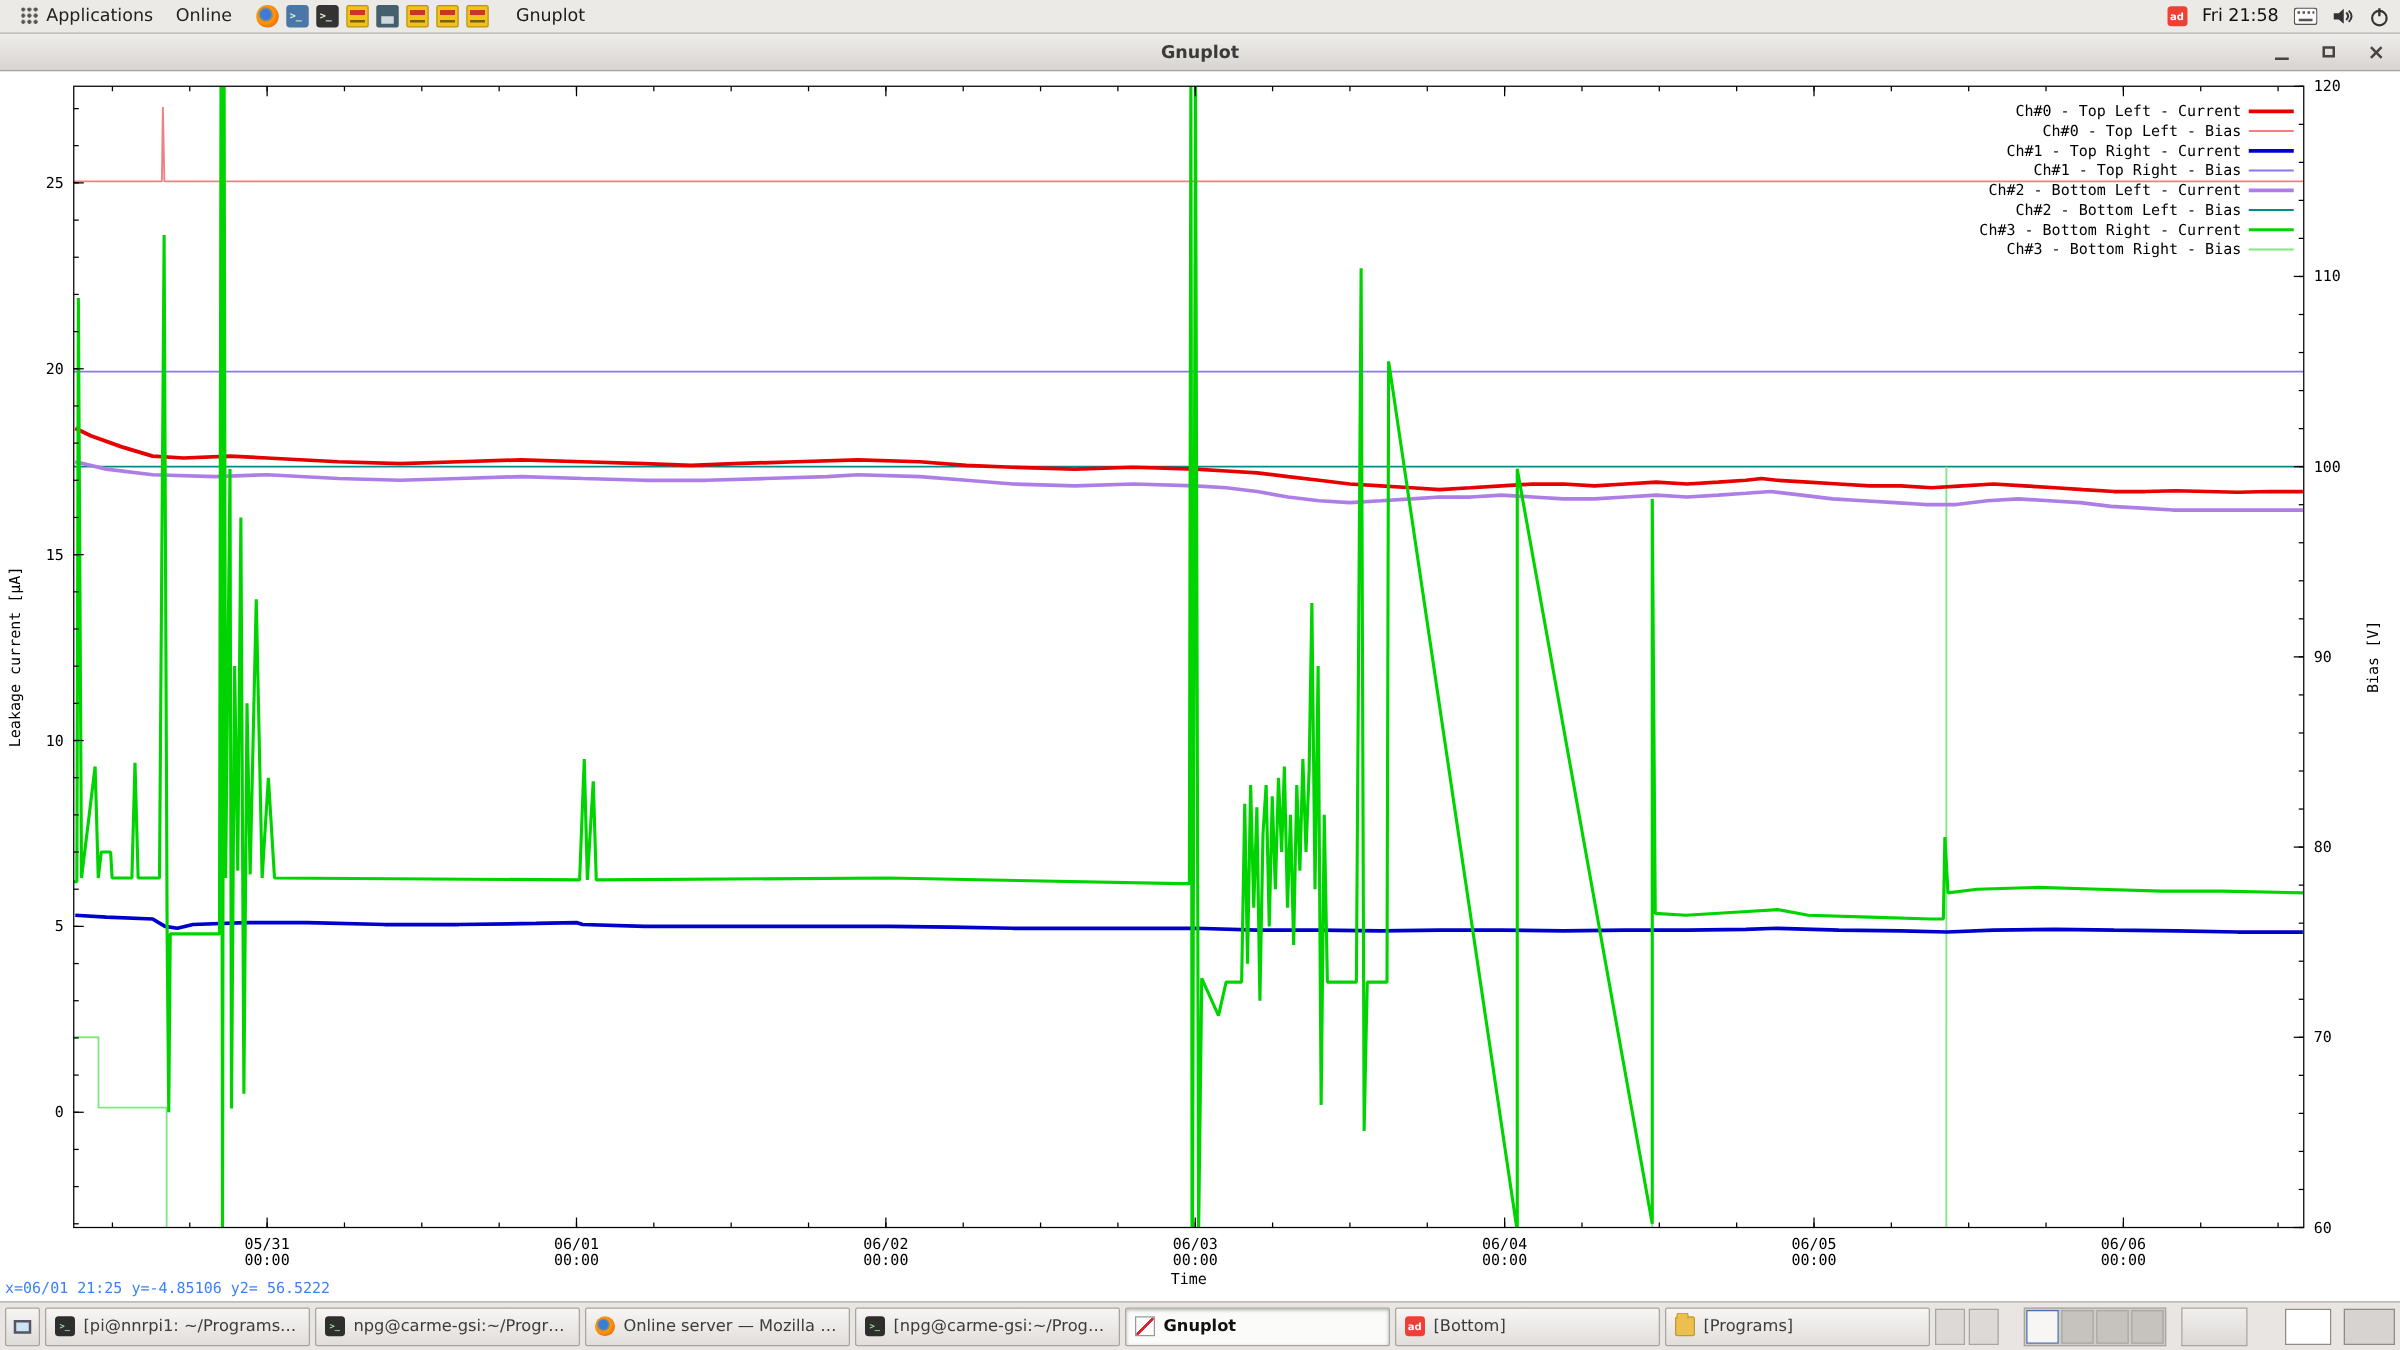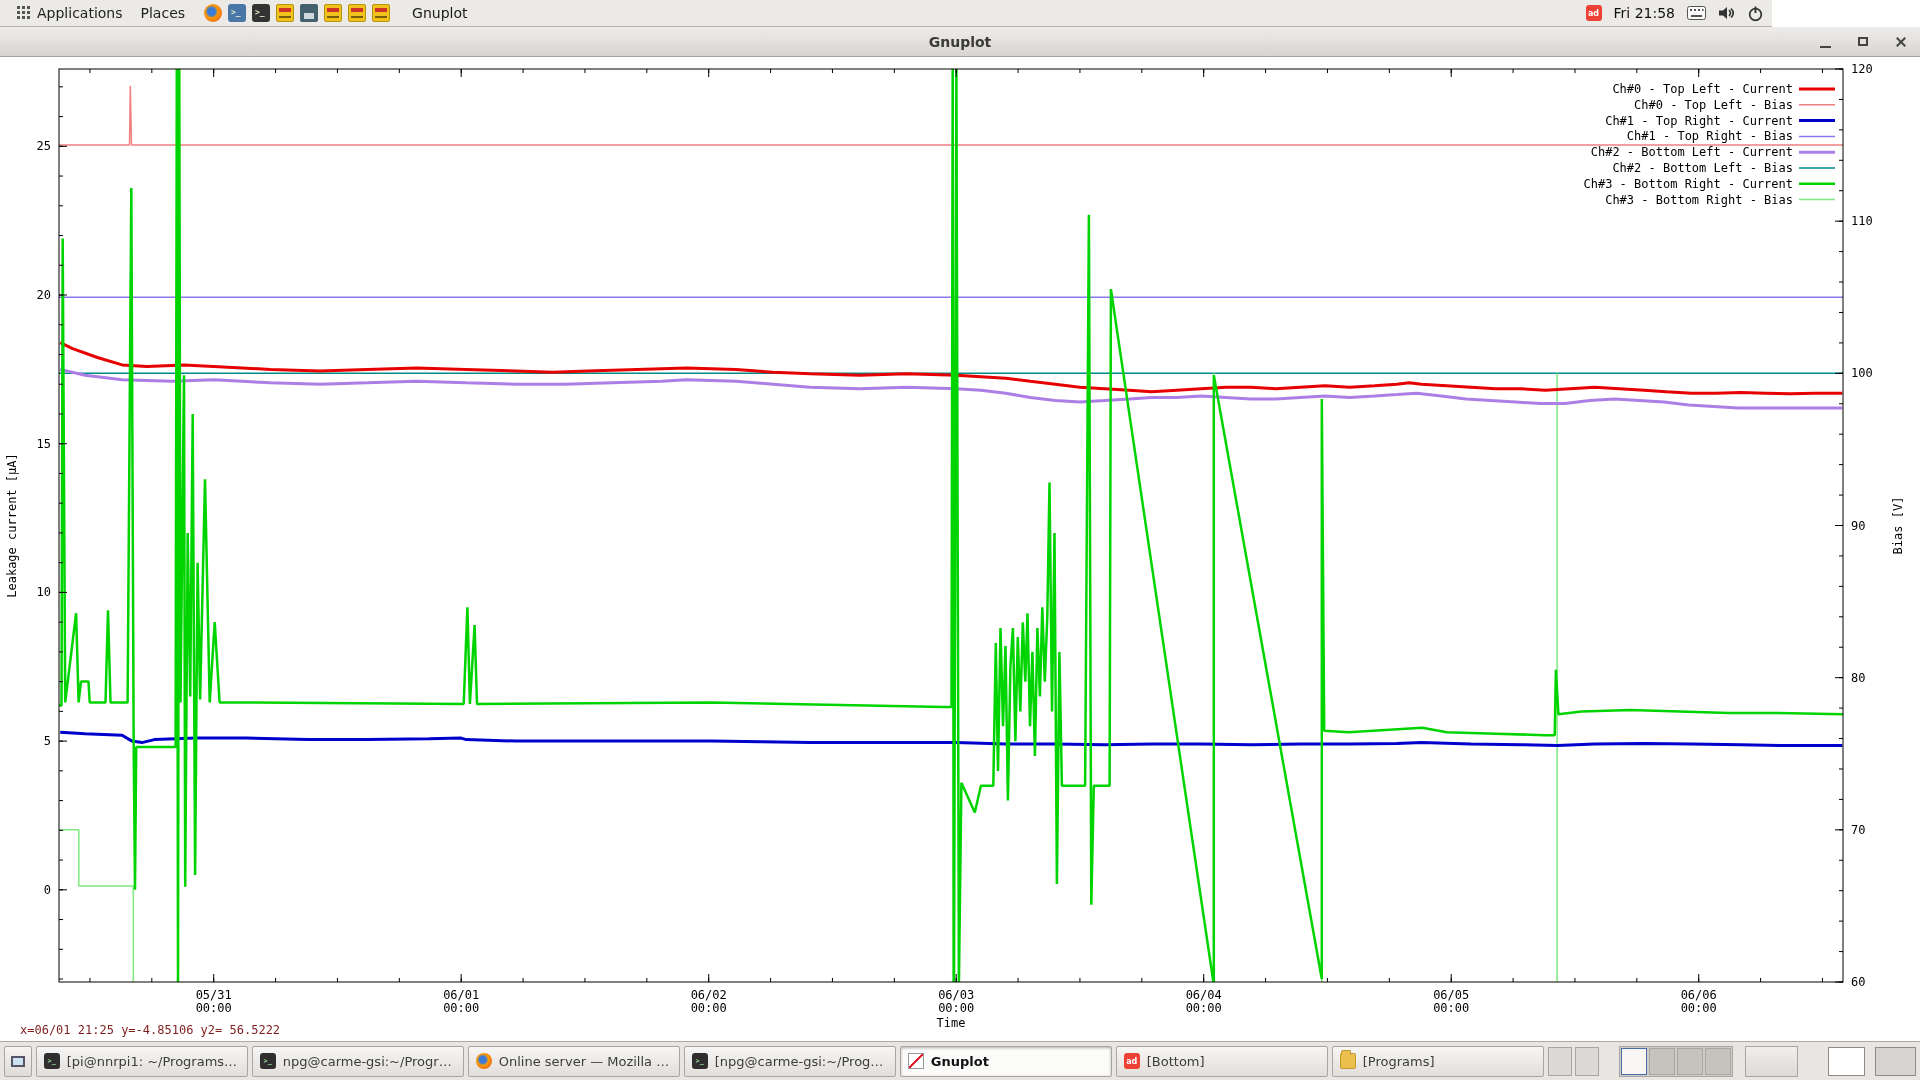--- a/index.html
+++ b/index.html
@@ -1,20 +1,20 @@
 <!DOCTYPE html>
 <html><head>
 <meta charset="utf-8">
 <style>
   *{margin:0;padding:0;box-sizing:border-box;}
   html,body{width:1920px;height:1080px;overflow:hidden;background:#777;font-family:"DejaVu Sans",sans-serif;}
   #desktop{position:relative;width:1920px;height:1080px;background:#fff;}
 
   
-  #top-panel{position:absolute;top:0;left:0;width:1772px;height:27px;background:#eceae7;border-bottom:1px solid #b6b2ae;display:flex;align-items:center;padding:0 8px;font-size:14px;color:#222;z-index:30;}
+  #top-panel{position:absolute;top:0;left:0;width:1920px;height:27px;background:#eceae7;border-bottom:1px solid #b6b2ae;display:flex;align-items:center;padding:0 8px;font-size:14px;color:#222;z-index:30;}
   .menu-item{display:flex;align-items:center;gap:6px;padding:2px 9px;cursor:default;}
   .apps-grid-icon{width:14px;height:14px;background-image:radial-gradient(circle,#555 1.5px,transparent 1.7px);background-size:5px 5px;background-position:-1px -1px;}
   #panel-launchers{display:flex;align-items:center;gap:6px;margin-left:10px;}
   .launcher{width:18px;height:18px;flex:none;position:relative;}
   .l-firefox{border-radius:50%;background:radial-gradient(circle at 42% 42%,#3b7cd9 0 26%,#ff9a00 44%,#e5541c 92%);}
   .l-terminal-blue{background:#4a76a8;border-radius:3px;}
   .l-terminal-blue::after,.l-terminal-dark::after{content:">_";color:#dff0d0;font:bold 8px "DejaVu Sans Mono",monospace;position:absolute;left:3px;top:4px;}
   .l-terminal-dark{background:#333;border-radius:3px;}
   .l-app-yellow{background:#f2c21c;border:1px solid #b8930e;border-radius:2px;}
   .l-app-yellow::after{content:"";position:absolute;left:2px;right:2px;top:3px;height:4px;background:#cf3327;}
@@ -35,21 +35,21 @@
   .tb-btn{width:38px;height:30px;display:flex;align-items:center;justify-content:center;cursor:default;}
   .glyph-min{width:11px;height:2px;background:#444;margin-top:11px;}
   .glyph-max{width:10px;height:9px;border:2px solid #444;}
   .glyph-close{position:relative;width:12px;height:12px;}
   .glyph-close::before,.glyph-close::after{content:"";position:absolute;left:5px;top:0;width:2px;height:12px;background:#444;}
   .glyph-close::before{transform:rotate(45deg);}
   .glyph-close::after{transform:rotate(-45deg);}
 
   #canvas{position:absolute;top:57px;left:0;width:1920px;height:984px;background:#ffffff;z-index:10;}
   #chart{position:absolute;left:0;top:0;}
-  #status-line{position:absolute;left:20px;top:966px;font:12px "DejaVu Sans Mono",monospace;color:#7f1d1d;white-space:pre;}
+  #status-line{position:absolute;left:4px;top:966px;font:12px "DejaVu Sans Mono",monospace;color:#3b82f6;white-space:pre;}
 
   
   #taskbar{position:absolute;left:0;bottom:0;width:1920px;height:39px;background:#e8e5e2;border-top:1px solid #aeaaa6;display:flex;align-items:center;padding:0 4px;gap:4px;z-index:30;}
   #show-desktop{width:30px;height:31px;border:1px solid #a9a5a1;background:linear-gradient(#f6f5f4,#dedbd8);display:flex;align-items:center;justify-content:center;border-radius:2px;}
   .monitor-icon{width:14px;height:11px;border:2px solid #556;background:#cde3f2;}
   #task-buttons{display:flex;align-items:center;gap:4px;}
   .task-btn{width:212px;height:31px;border:1px solid #a9a5a1;border-radius:2px;background:linear-gradient(#f7f6f5,#e1deda);display:flex;align-items:center;gap:7px;padding:0 7px;font-size:13px;color:#3c3c3c;overflow:hidden;}
   .task-btn.active{background:#fbfbfa;box-shadow:inset 0 1px 3px rgba(0,0,0,.3);font-weight:bold;color:#111;}
   .task-label{white-space:nowrap;overflow:hidden;text-overflow:ellipsis;}
   .ticon.terminal{background:#2e2e2e;border-radius:3px;}
@@ -71,21 +71,21 @@
 <body>
 
 <div id="desktop">
 
   <div id="top-panel">
     <div class="menu-item">
       <span class="apps-grid-icon"></span>
       <span>Applications</span>
     </div>
     <div class="menu-item">
-      <span>Places</span>
+      <span>Online</span>
     </div>
     <div id="panel-launchers">
         <span class="launcher l-firefox"></span>
         <span class="launcher l-terminal-blue"></span>
         <span class="launcher l-terminal-dark"></span>
         <span class="launcher l-app-yellow"></span>
         <span class="launcher l-floppy-dark"></span>
         <span class="launcher l-app-yellow"></span>
         <span class="launcher l-app-yellow"></span>
         <span class="launcher l-app-yellow"></span>

